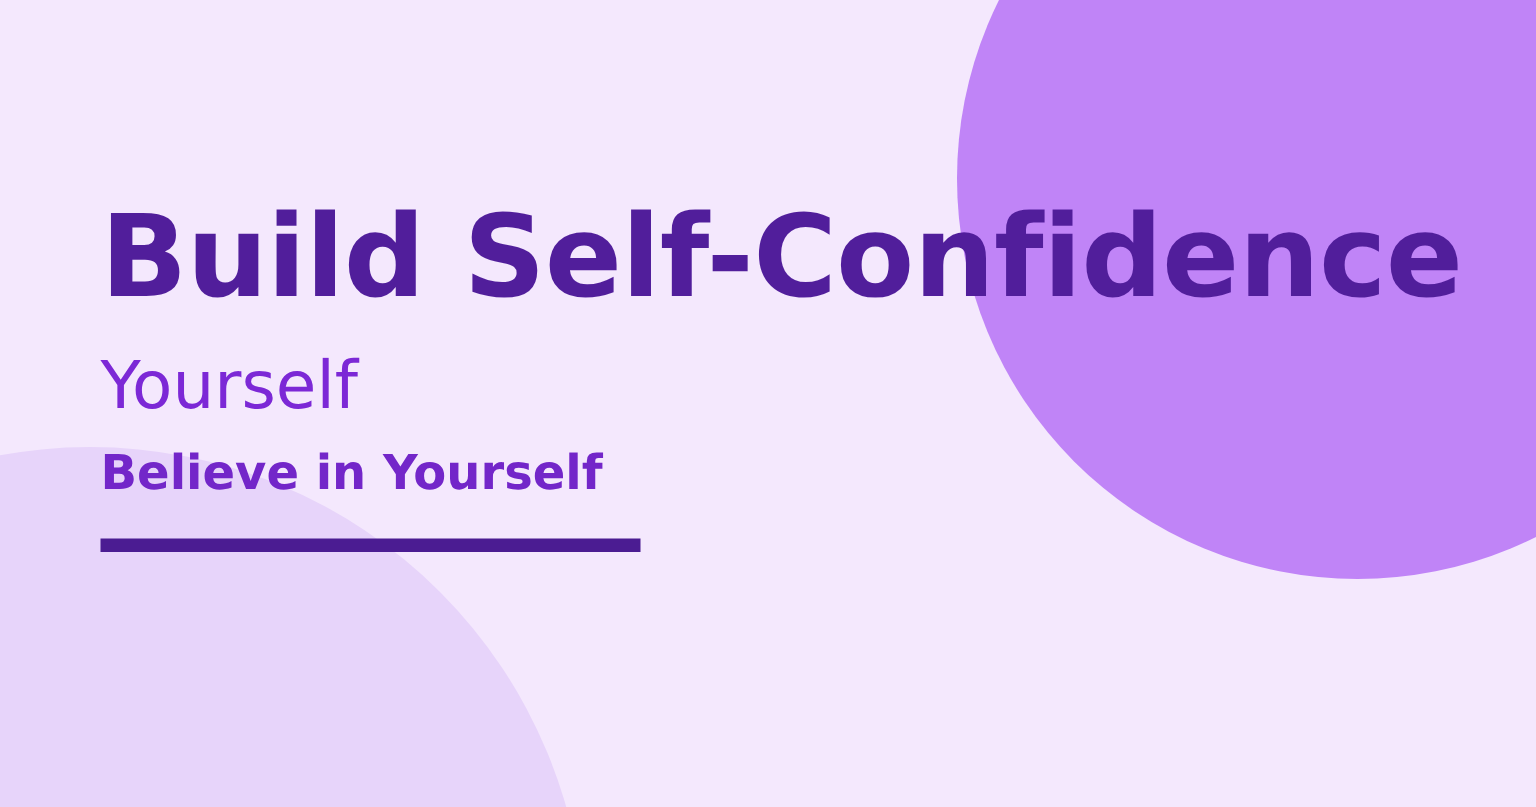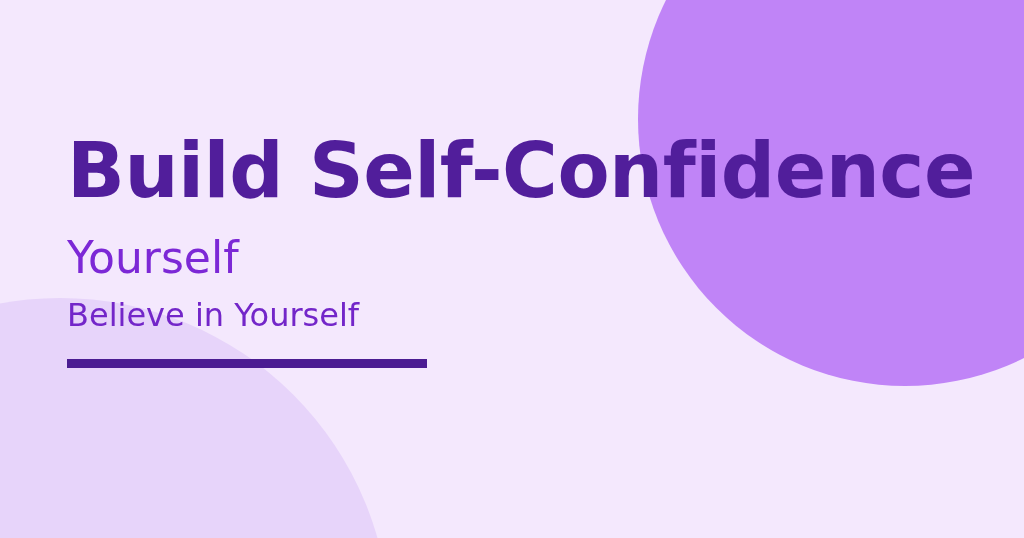--- a/index.html
+++ b/index.html
@@ -63,21 +63,21 @@
     font-weight: 400;
     font-size: 44px;
     line-height: 1.05;
     color: #7c28d6;
     white-space: nowrap;
   }
   .tagline {
     margin: 0;
     padding-top: 18px;
     font-family: "DejaVu Sans", sans-serif;
-    font-weight: 400;
+    font-weight: 700;
     font-size: 32px;
     line-height: 1.05;
     color: #7326c9;
     white-space: nowrap;
   }
   .accent-bar {
     margin-top: 26px;
     width: 360px;
     height: 9px;
     background: #4b1c92;

